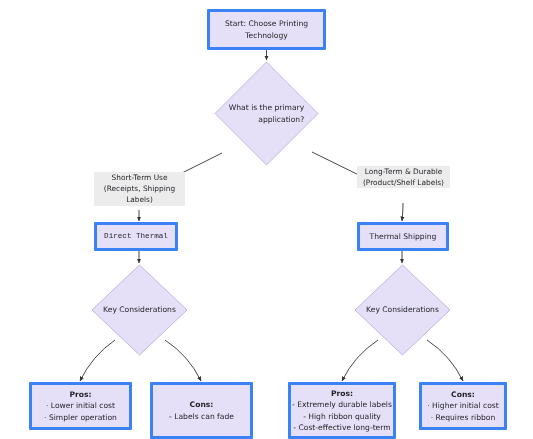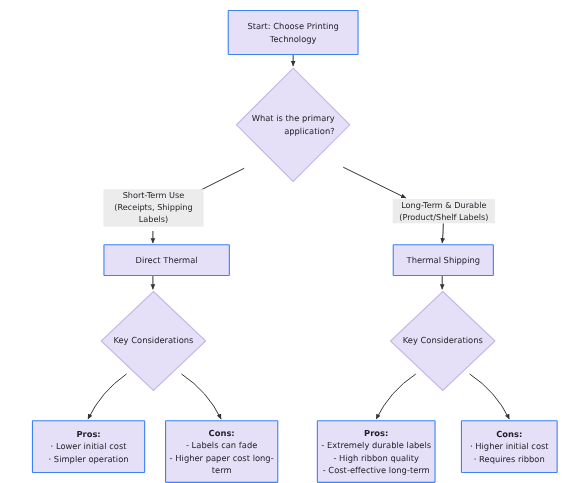--- a/index.html
+++ b/index.html
@@ -32,21 +32,21 @@
     align-items: center;
     justify-content: center;
     text-align: center;
     color: #1f1f26;
     font-size: 7.6px;
     line-height: 11.4px;
     z-index: 5;
   }
   .node.box {
     background: #e5e0f7;
-    border: 1px solid #3b82f6;
+    border: 3px solid #3b82f6;
     border-radius: 1px;
     align-items: center;
   }
   .node .node-label {
     display: block;
     white-space: pre-line;
     padding: 0 4px;
   }
   .diamond-wrap {
     position: absolute;
@@ -136,24 +136,24 @@
       <polygon points="52.5,1 104,52.5 52.5,104 1,52.5" fill="#e5e0f7" stroke="#c4b6e6" stroke-width="1"></polygon>
     </svg>
     <div class="diamond-text">What is the primary
 application?</div>
   </div>
 
   <div class="edge-label" style="left:94px; top:172px; width:91px;">Short-Term Use
 (Receipts, Shipping
 Labels)</div>
 
-  <div class="edge-label" style="left:357px; top:181px; width:93px;">Long-Term &amp; Durable
+  <div class="edge-label" style="left:357px; top:166px; width:93px;">Long-Term &amp; Durable
 (Product/Shelf Labels)</div>
 
-  <div class="node box" style="left:94px; top:222px; width:115px; height:29px;">
+  <div class="node box" style="left:94px; top:222px; width:84px; height:29px;font-family:Liberation Mono, monospace;">
     <span class="node-label">Direct Thermal</span>
   </div>
 
   <div class="node box" style="left:357px; top:222px; width:92px; height:29px;">
     <span class="node-label">Thermal Shipping</span>
   </div>
 
   <div class="diamond-wrap" style="left:91px; top:264px; width:97px; height:92px;">
     <svg class="diamond-shape" viewBox="0 0 97 92" xmlns="http://www.w3.org/2000/svg">
       <polygon points="48.5,1 96,46 48.5,91 1,46" fill="#e5e0f7" stroke="#c4b6e6" stroke-width="1"></polygon>
@@ -170,22 +170,20 @@
 
   <div class="node box list-node" style="left:29px; top:382px; width:103px; height:48px;">
     <span class="list-title">Pros:</span>
     <span class="list-item">· Lower initial cost</span>
     <span class="list-item">· Simpler operation</span>
   </div>
 
   <div class="node box list-node" style="left:150px; top:382px; width:103px; height:57px;">
     <span class="list-title">Cons:</span>
     <span class="list-item">- Labels can fade</span>
-    <span class="list-item">- Higher paper cost long-
-term</span>
   </div>
 
   <div class="node box list-node" style="left:288px; top:382px; width:108px; height:57px;">
     <span class="list-title">Pros:</span>
     <span class="list-item">- Extremely durable labels</span>
     <span class="list-item">- High ribbon quality</span>
     <span class="list-item">- Cost-effective long-term</span>
   </div>
 
   <div class="node box list-node" style="left:419px; top:382px; width:88px; height:48px;">

